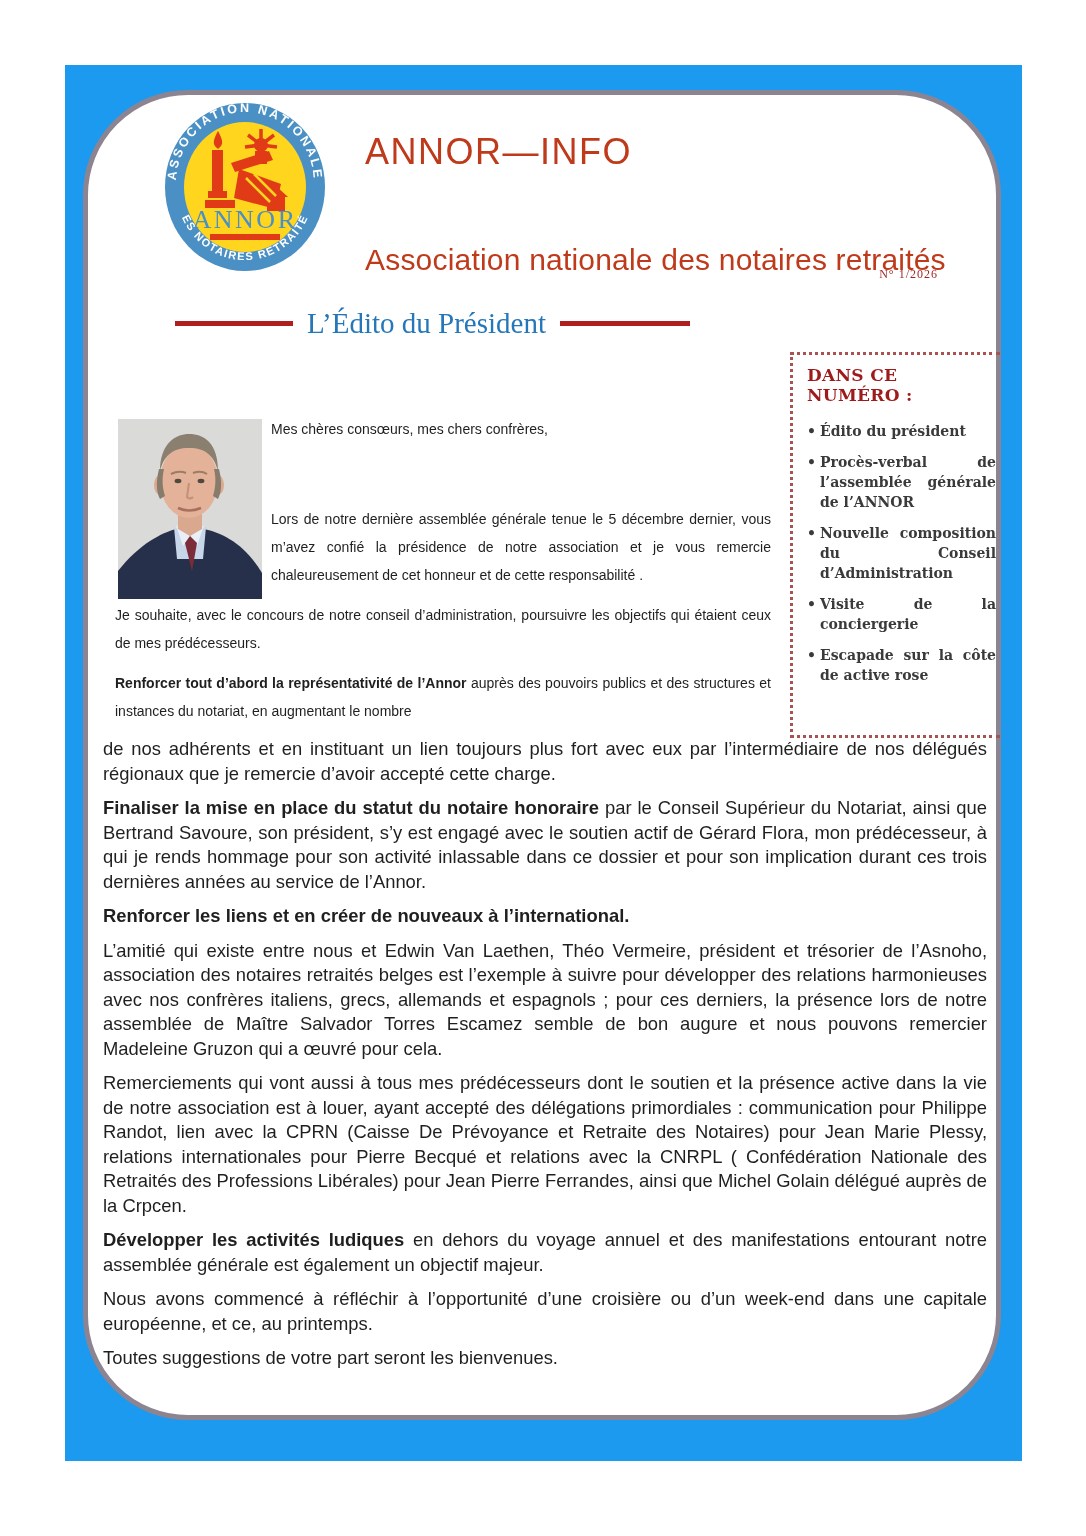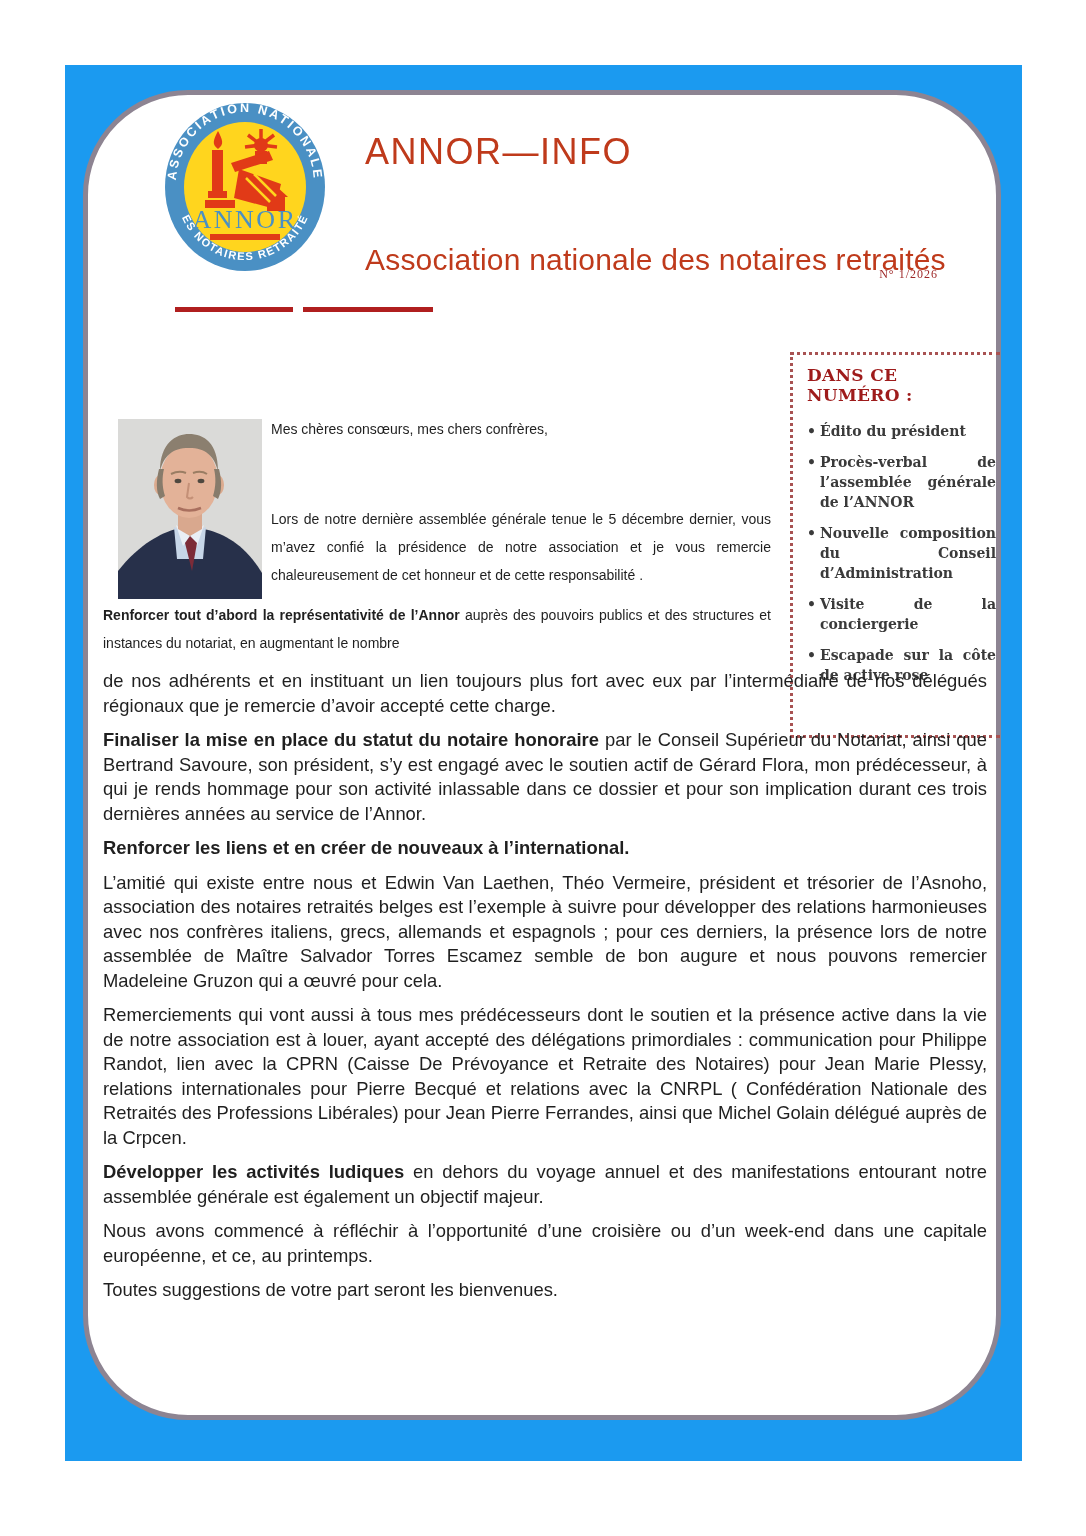--- a/index.html
+++ b/index.html
@@ -65,21 +65,21 @@
     font-size:14px;line-height:20px;font-weight:bold;
     color:var(--toc-text,#3a3a3a);text-align:justify;
   }
   .toc-list li::before{
     content:"\2022";position:absolute;left:0;top:0;
     color:var(--toc-text,#3a3a3a);
   }
   
   .flow{position:absolute;left:15px;top:270px;width:884px;color:var(--body-text,#1f1f1f);}
   .narrow{width:668px;font-size:14px;line-height:28px;}
-  .narrow p,.wide p{margin:0 0 12px 0;text-align:justify;}
+  .narrow p,.wide p{margin:0 0 12px 12px;text-align:justify;}
   .wide{width:884px;font-size:18.4px;line-height:24.5px;}
   .wide p{margin:0 0 10px 0;}
   .greeting{margin:50px 0 62px 0 !important;text-align:left !important;}
   .photo{
     float:left;width:144px;height:180px;margin:4px 9px 0 15px;
   }
   .photo svg{display:block;width:100%;height:100%;}
   b{font-weight:bold;}
 </style>
 </head>
@@ -131,20 +131,21 @@
         <rect x="-35" y="47" width="70" height="6" fill="var(--logo-red,#e13a17)"></rect>
       </svg>
     </div>
 
     <div class="masthead-title">ANNOR—INFO</div>
     <div class="masthead-subtitle">Association nationale des notaires retraités</div>
     <div class="issue">N°  1/2026</div>
 
     <div class="edito-row">
       <div class="rule rule-l"></div>
+      <div class="edito-heading">L’Édito du Président</div>
       <div class="rule rule-r"></div>
     </div>
 
     <aside class="toc">
       <div class="toc-title">DANS CE NUMÉRO :</div>
       <ul class="toc-list">
         <li><span>Édito du président</span></li>
         <li><span>Procès-verbal de l’assemblée générale de l’ANNOR</span></li>
         <li><span>Nouvelle composition du Conseil d’Administration</span></li>
         <li><span>Visite de la conciergerie</span></li>
@@ -172,20 +173,21 @@
             <path d="M53,55 q8,-4 15,-1" stroke="#9a7d63" fill="none" stroke-width="2"></path>
             <path d="M75,54 q8,-3 14,1" stroke="#9a7d63" fill="none" stroke-width="2"></path>
             <ellipse cx="60" cy="62" rx="3.4" ry="2.2" fill="#4f483f"></ellipse>
             <ellipse cx="83" cy="62" rx="3.4" ry="2.2" fill="#4f483f"></ellipse>
             <path d="M71,64 L69,78 Q72,81 75,78" stroke="#c49077" fill="none" stroke-width="2"></path>
             <path d="M60,89 Q71,94 83,89" stroke="#a96f5e" fill="none" stroke-width="2.5"></path>
           </svg>
         </div>
         <p class="greeting">Mes chères consœurs, mes chers confrères,</p>
         <p><b></b><span>Lors de notre dernière assemblée générale tenue le 5 décembre dernier, vous m’avez confié la présidence de notre association et je vous remercie chaleureusement de cet honneur et de cette responsabilité .</span></p>
+        <p><b></b><span>Je souhaite, avec le concours de notre conseil d’administration, poursuivre les objectifs qui étaient ceux de mes prédécesseurs.</span></p>
         <p><b>Renforcer tout d’abord la représentativité de l’Annor</b><span> auprès des pouvoirs publics et des structures et instances du notariat, en augmentant le nombre</span></p>
       </div>
       <div class="wide">
         <p><b></b><span>de nos adhérents et en instituant un lien toujours plus fort avec eux par l’intermédiaire de nos délégués régionaux que je remercie d’avoir accepté cette charge.</span></p>
         <p><b>Finaliser la mise en place du statut du notaire honoraire</b><span> par le Conseil Supérieur du Notariat, ainsi que Bertrand Savoure, son président, s’y est engagé avec le soutien actif de Gérard Flora, mon prédécesseur, à qui je rends hommage pour son activité inlassable dans ce dossier et pour son implication durant ces trois dernières années au service de l’Annor.</span></p>
         <p><b>Renforcer les liens et en créer de nouveaux à l’international.</b><span></span></p>
         <p><b></b><span>L’amitié qui existe entre nous et Edwin Van Laethen, Théo Vermeire, président et trésorier de l’Asnoho, association des notaires retraités belges est l’exemple à suivre pour développer des relations harmonieuses avec nos confrères italiens, grecs, allemands et espagnols ; pour ces derniers, la présence lors de notre assemblée de Maître Salvador Torres Escamez semble de bon augure et nous pouvons remercier Madeleine Gruzon qui a œuvré pour cela.</span></p>
         <p><b></b><span>Remerciements qui vont aussi à tous mes prédécesseurs  dont le soutien et la présence active dans la vie de notre association est à louer, ayant accepté des délégations primordiales : communication pour Philippe Randot, lien avec la CPRN (Caisse De Prévoyance et Retraite des Notaires) pour Jean Marie Plessy, relations internationales pour Pierre Becqué et relations avec la CNRPL ( Confédération Nationale des Retraités des Professions Libérales) pour Jean Pierre Ferrandes, ainsi que Michel Golain délégué auprès de la Crpcen.</span></p>
         <p><b>Développer les activités ludiques</b><span> en dehors du voyage annuel et des manifestations entourant notre assemblée générale est également un objectif majeur.</span></p>
         <p><b></b><span>Nous avons commencé à réfléchir à l’opportunité d’une croisière ou d’un week-end dans une capitale européenne, et ce, au printemps.</span></p>

